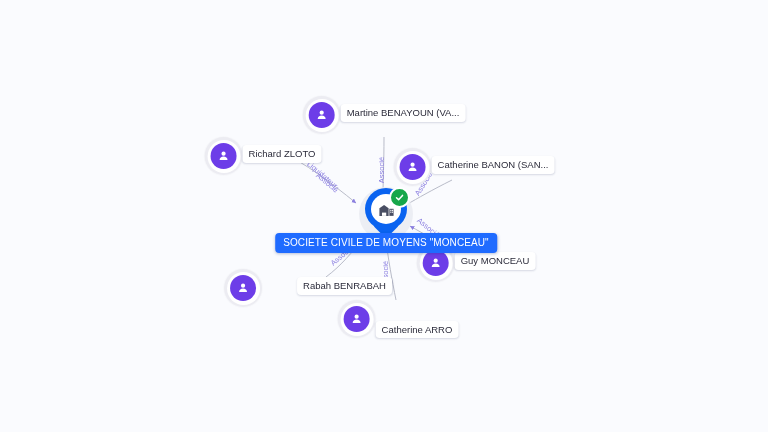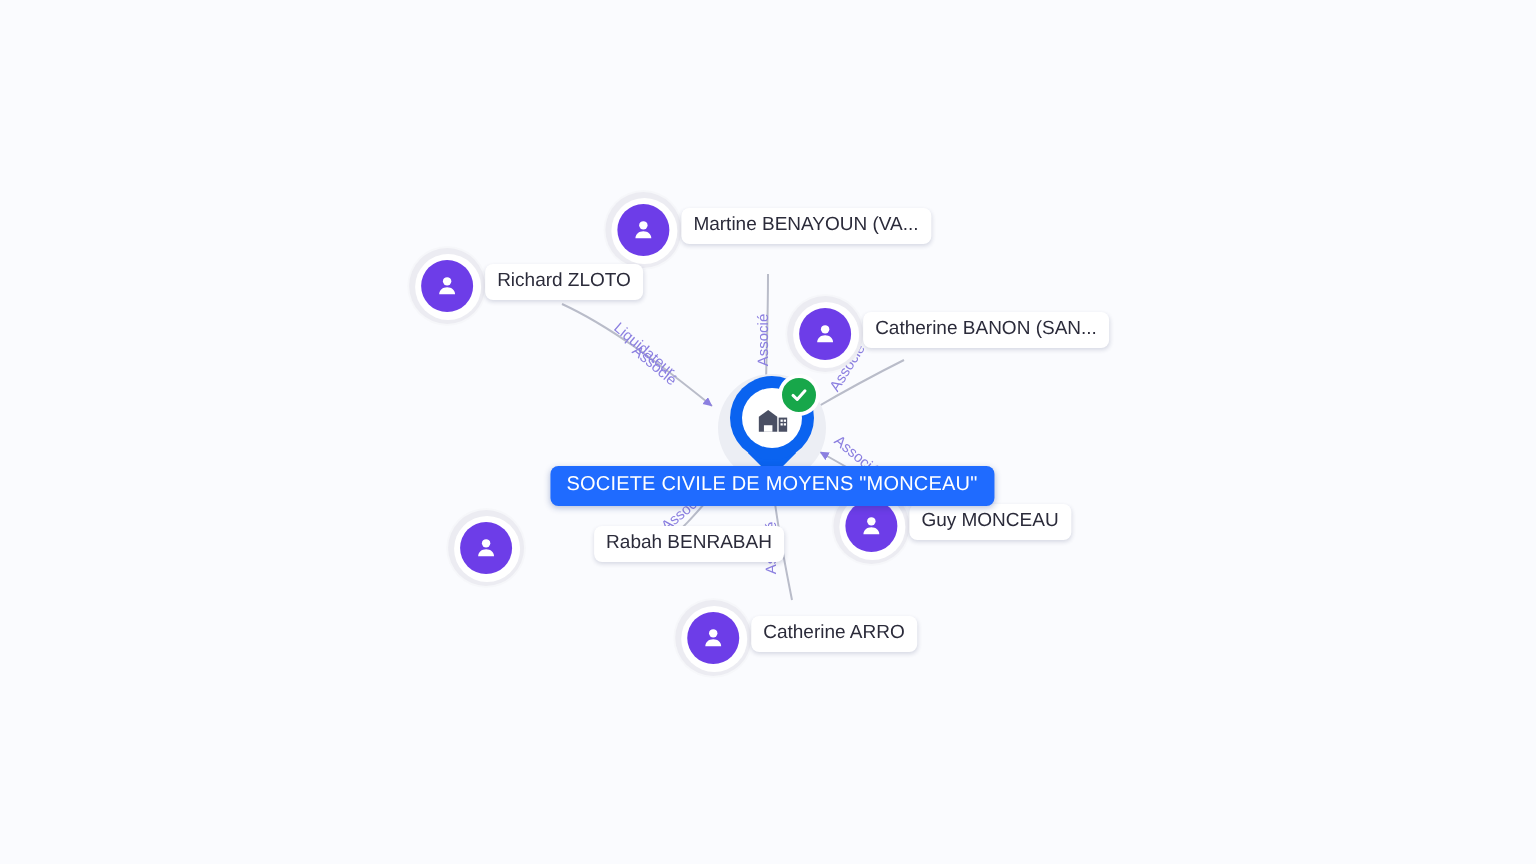--- a/index.html
+++ b/index.html
@@ -221,21 +221,21 @@
           <svg width="14" height="14" viewBox="0 0 24 24" fill="#ffffff">
             <circle cx="12" cy="8" r="3.6"></circle>
             <path d="M5.2 19c0-3.6 3-6 6.8-6s6.8 2.4 6.8 6z"></path>
           </svg>
         </div>
       </div>
     </div>
     <div class="node-label">Martine BENAYOUN (VA...</div>
   </div>
 
-  <div class="node" style="left:263px; top:143px;">
+  <div class="node" style="left:263px; top:156px;">
     <div class="person-halo">
       <div class="person-ring">
         <div class="person-disc">
           <svg width="14" height="14" viewBox="0 0 24 24" fill="#ffffff">
             <circle cx="12" cy="8" r="3.6"></circle>
             <path d="M5.2 19c0-3.6 3-6 6.8-6s6.8 2.4 6.8 6z"></path>
           </svg>
         </div>
       </div>
     </div>
@@ -263,35 +263,35 @@
           <svg width="14" height="14" viewBox="0 0 24 24" fill="#ffffff">
             <circle cx="12" cy="8" r="3.6"></circle>
             <path d="M5.2 19c0-3.6 3-6 6.8-6s6.8 2.4 6.8 6z"></path>
           </svg>
         </div>
       </div>
     </div>
     <div class="node-label">Guy MONCEAU</div>
   </div>
 
-  <div class="node" style="left:308px; top:274px;gap:35px;">
+  <div class="node" style="left:308px; top:288px;gap:35px;">
     <div class="person-halo">
       <div class="person-ring">
         <div class="person-disc">
           <svg width="14" height="14" viewBox="0 0 24 24" fill="#ffffff">
             <circle cx="12" cy="8" r="3.6"></circle>
             <path d="M5.2 19c0-3.6 3-6 6.8-6s6.8 2.4 6.8 6z"></path>
           </svg>
         </div>
       </div>
     </div>
     <div class="node-label">Rabah BENRABAH</div>
   </div>
 
-  <div class="node" style="left:398px; top:319px;">
+  <div class="node" style="left:398px; top:319px;align-items:flex-end;">
     <div class="person-halo">
       <div class="person-ring">
         <div class="person-disc">
           <svg width="14" height="14" viewBox="0 0 24 24" fill="#ffffff">
             <circle cx="12" cy="8" r="3.6"></circle>
             <path d="M5.2 19c0-3.6 3-6 6.8-6s6.8 2.4 6.8 6z"></path>
           </svg>
         </div>
       </div>
     </div>

